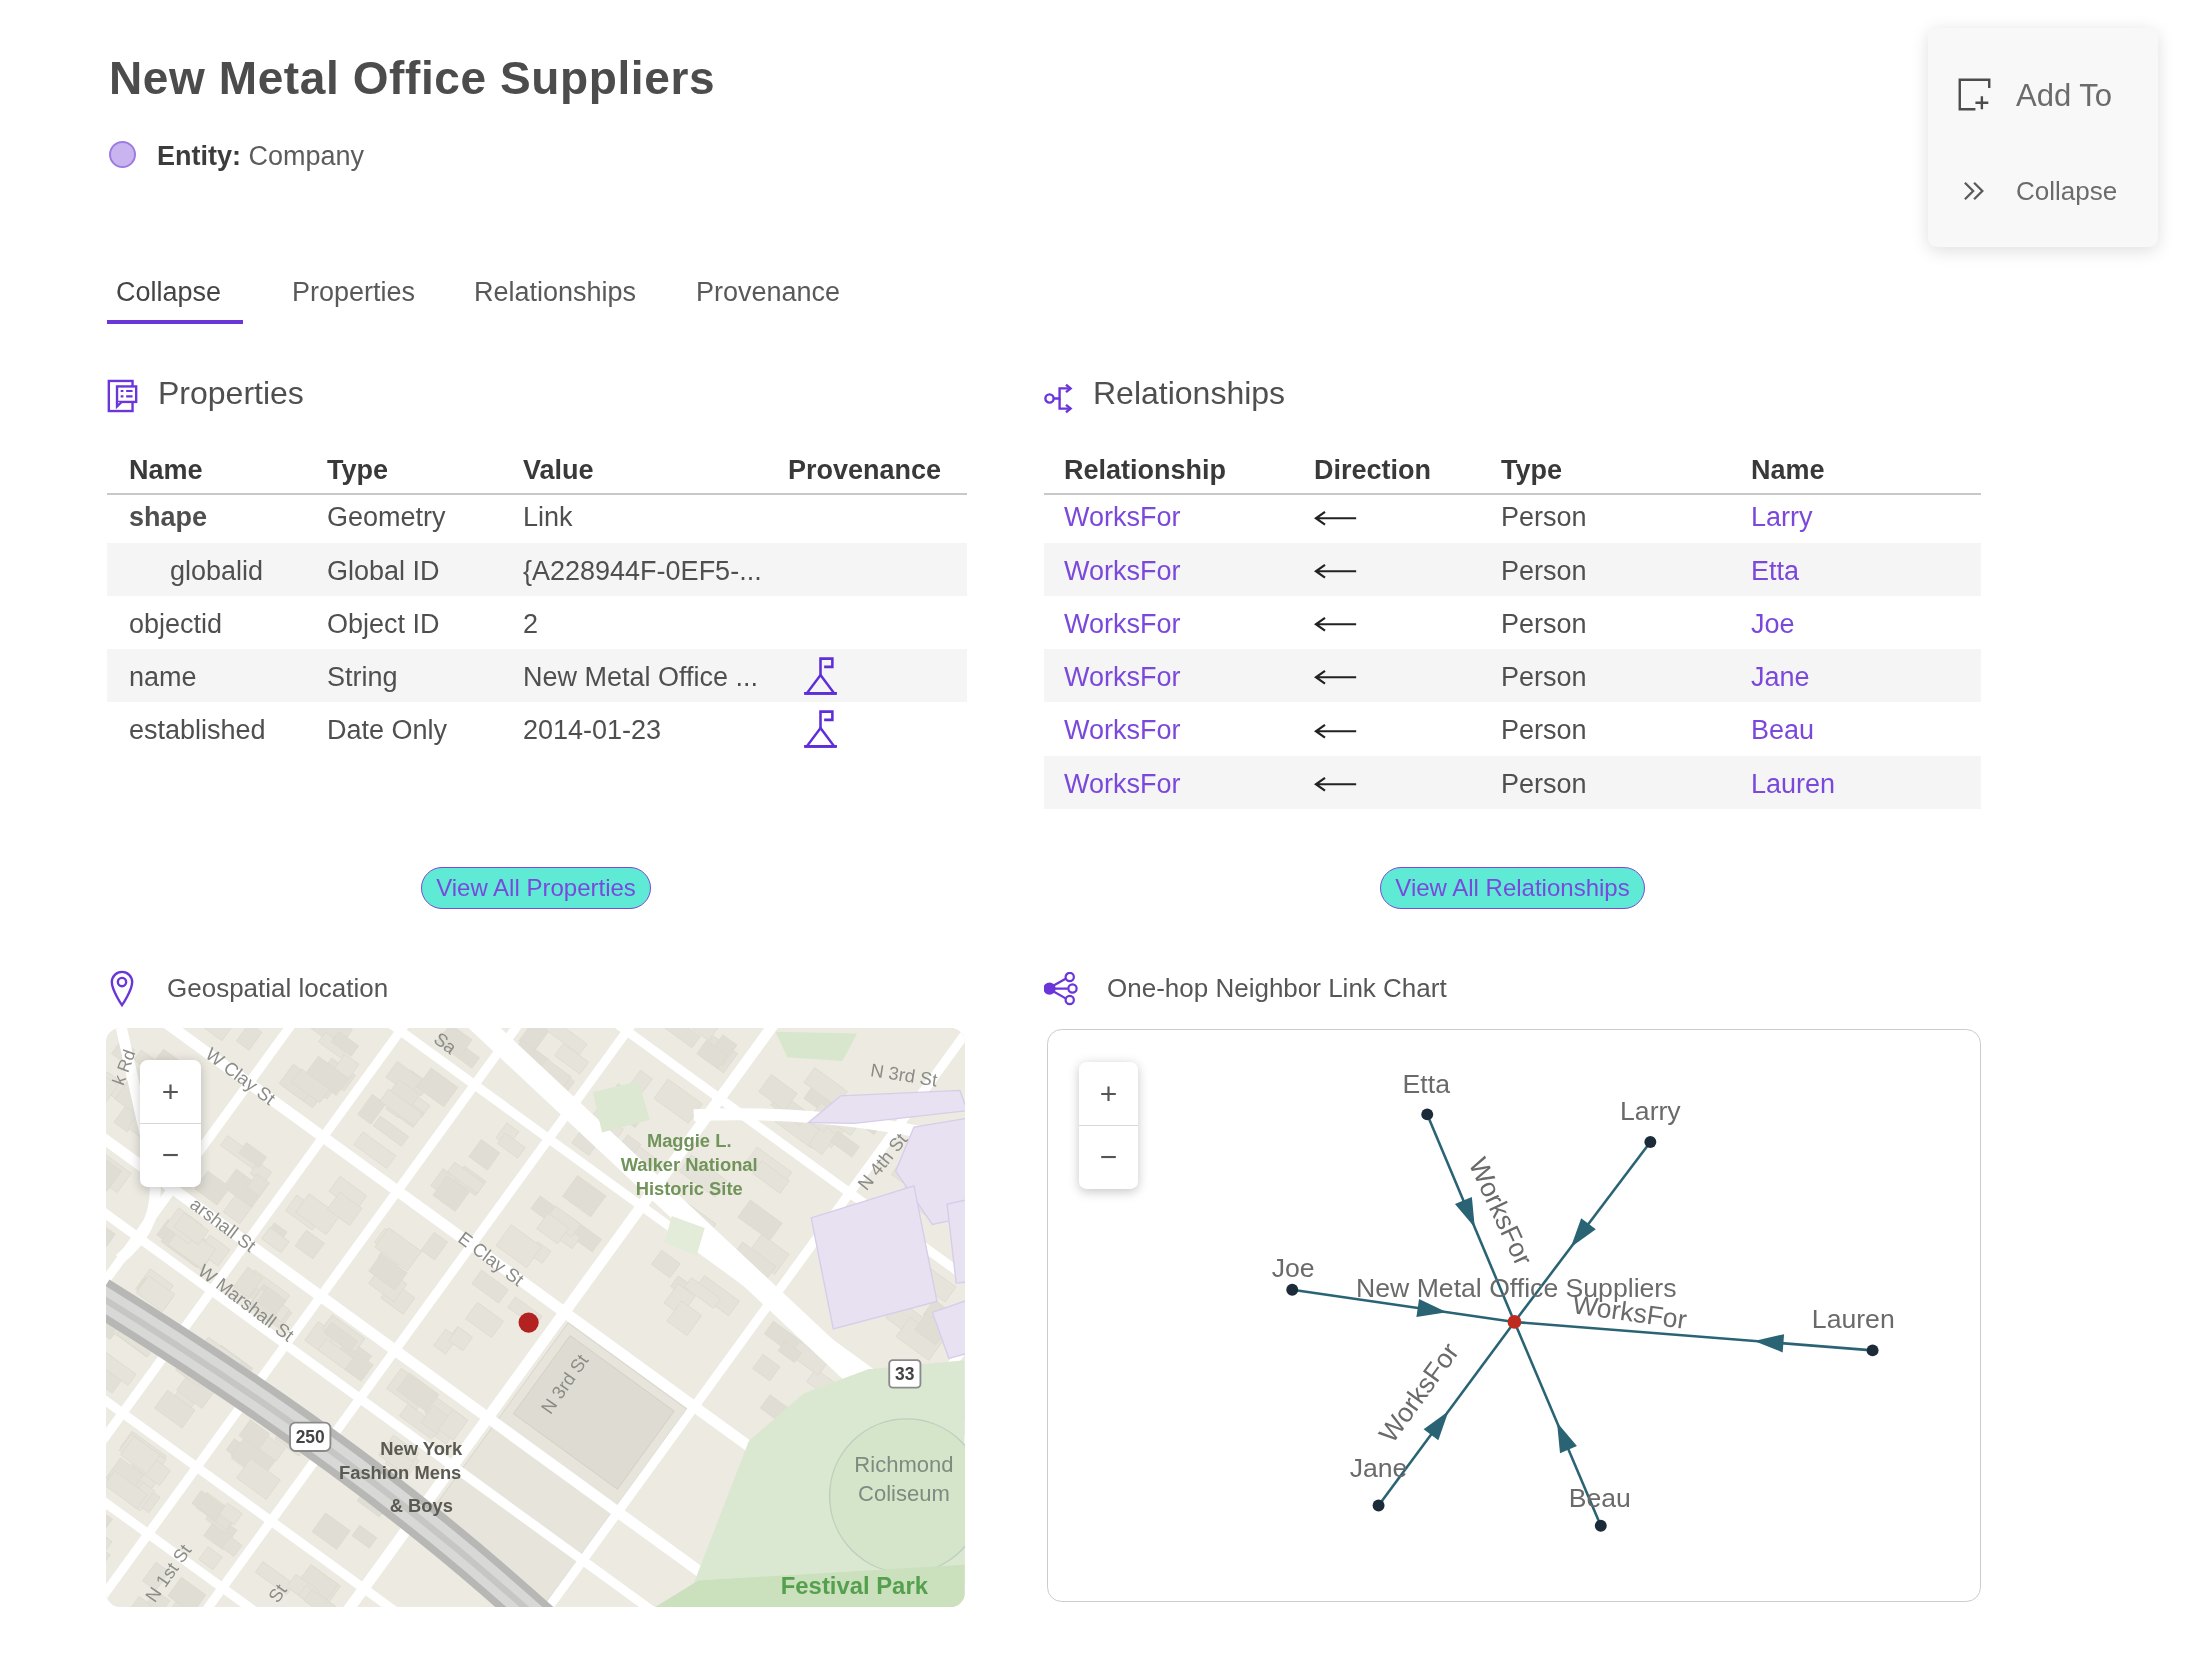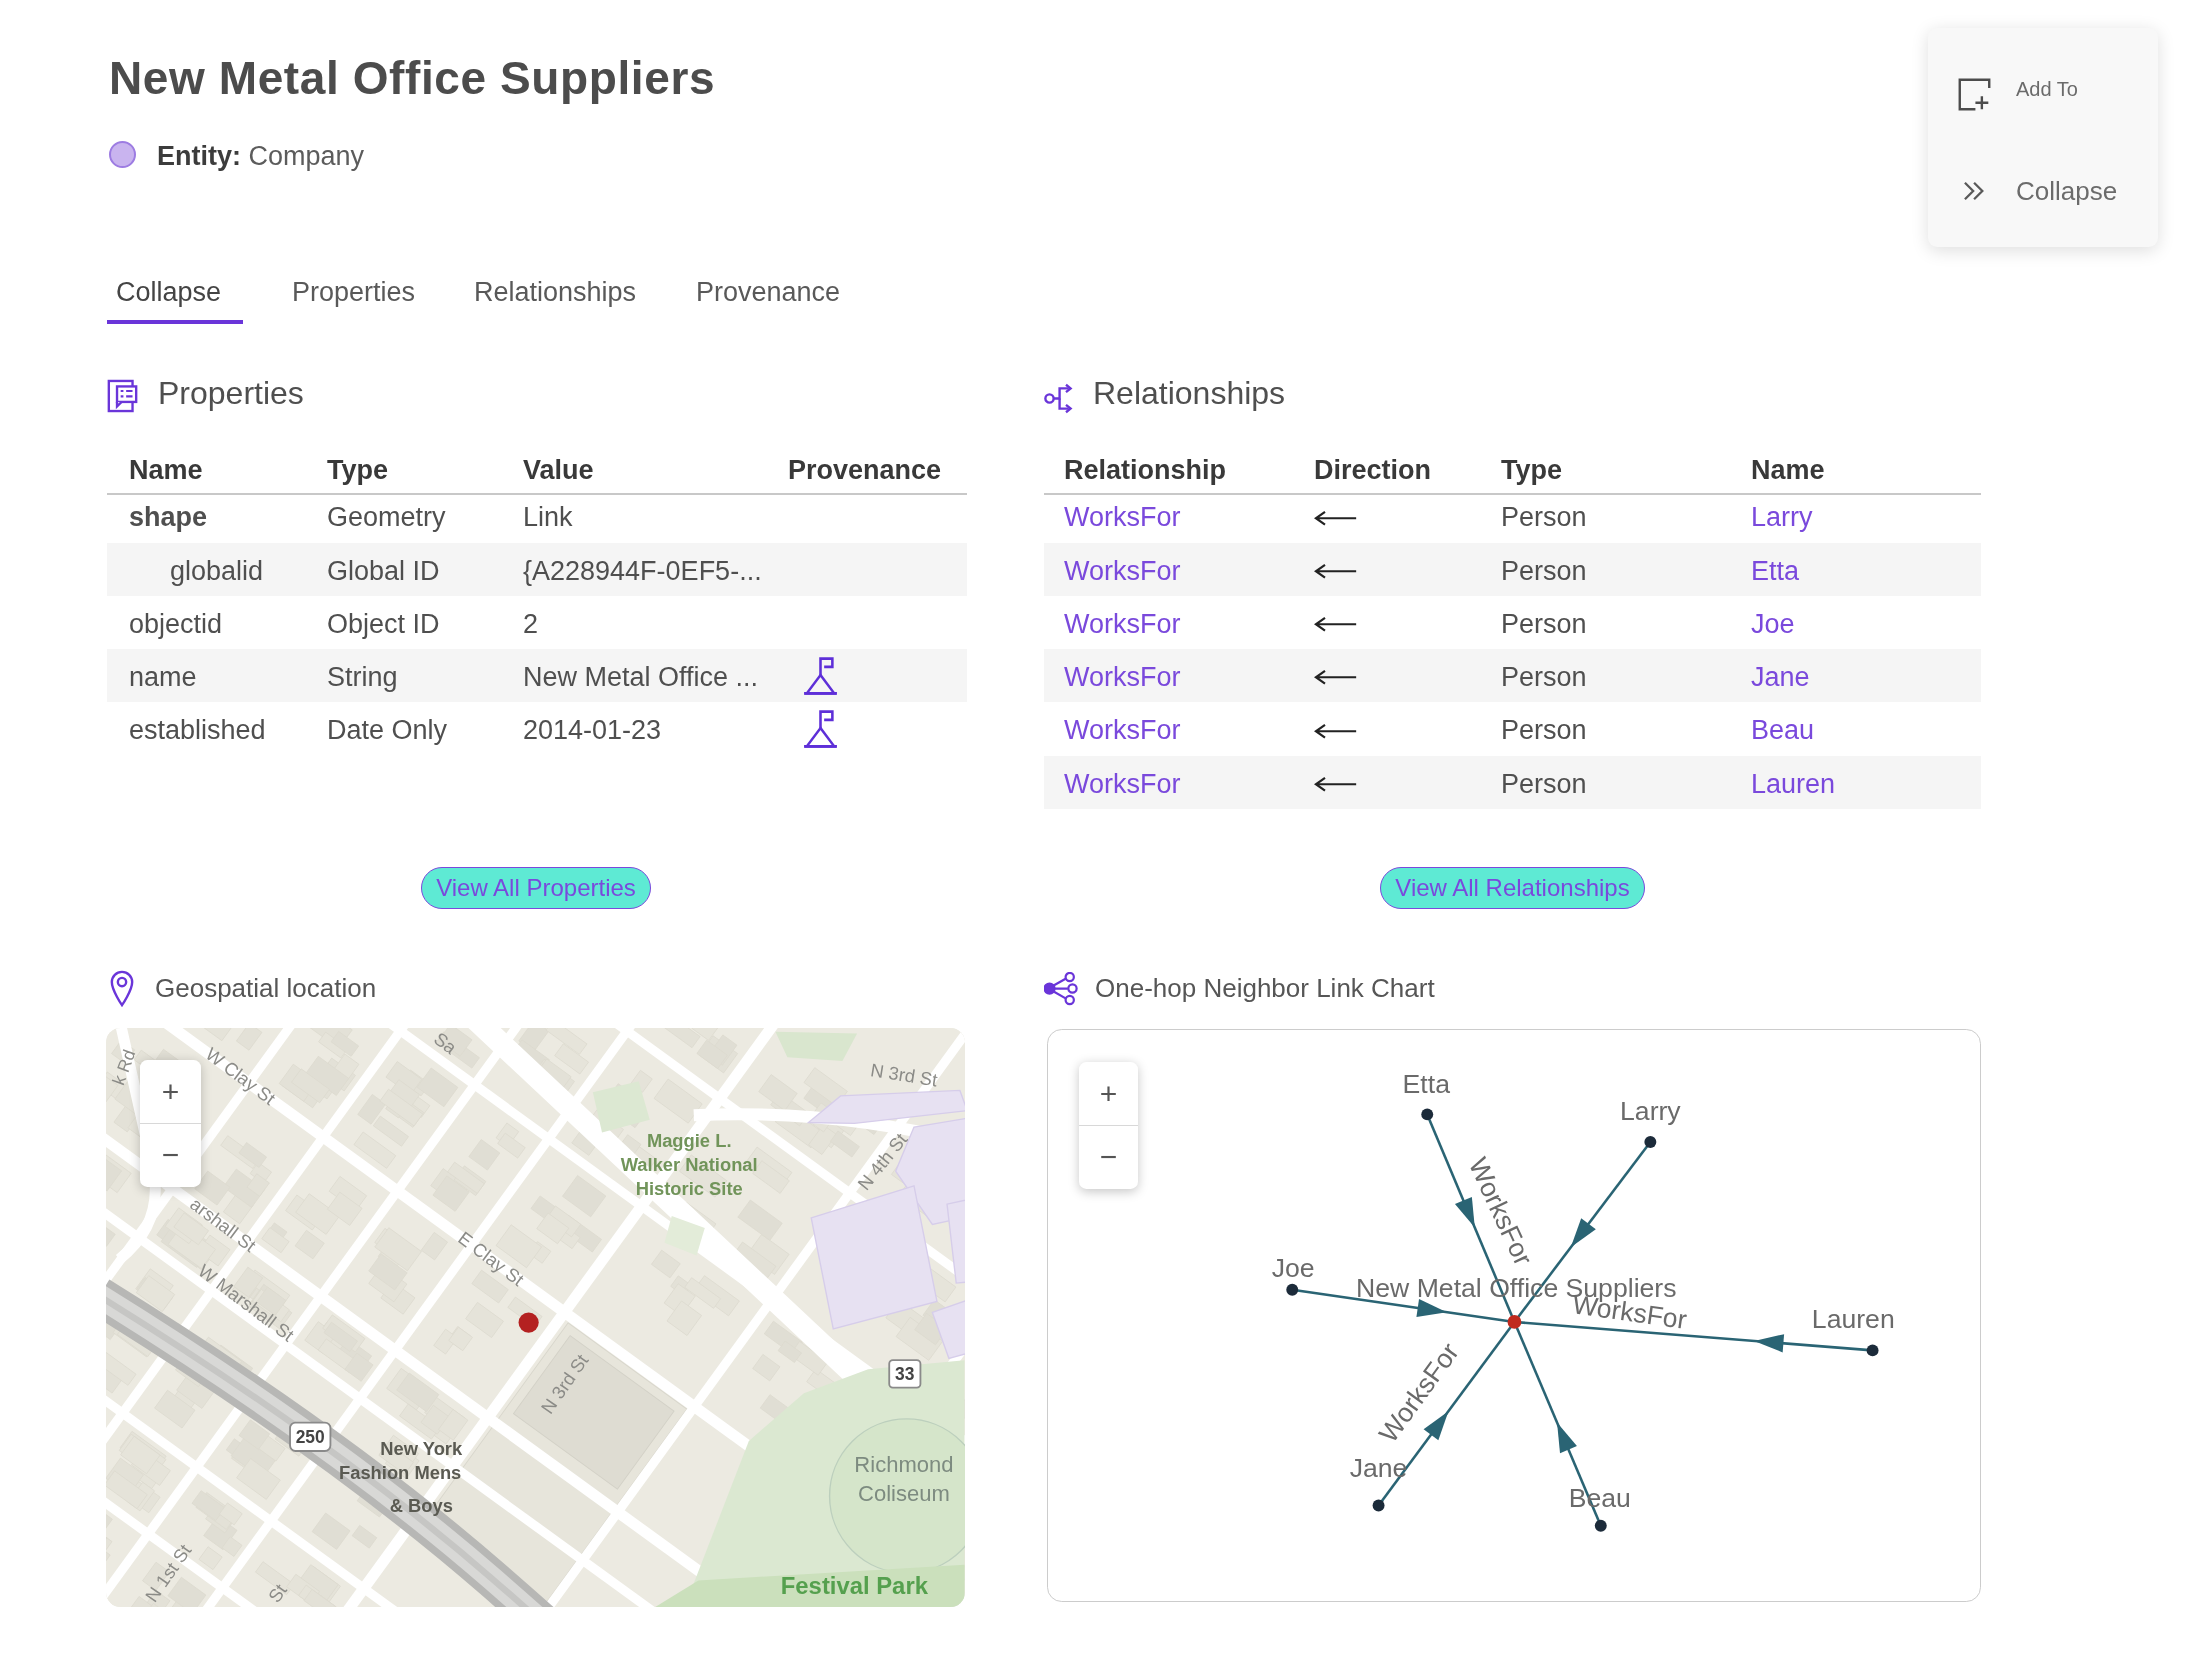--- a/index.html
+++ b/index.html
@@ -1,38 +1,38 @@
 <!DOCTYPE html>
 <html style="font-size:14.7px"><head><meta charset="utf-8"><style>
   html,body{margin:0;padding:0;background:#ffffff;}
   body{width:2204px;height:1677px;position:relative;font-family:"Liberation Sans",sans-serif;overflow:hidden;}
   .abs{position:absolute;}
   .tab{font-size:27px;color:#595959;}
   .sec-h{font-size:32px;color:#4f4f4f;}
-  .sec-h2{font-size:26px;color:#565656;}
+  .sec-h2{font-size:26px;color:#565656;margin-left:12px;}
   .th{font-size:27px;font-weight:bold;color:#393939;}
   .td{font-size:27px;color:#4f4f4f;}
   .lnk{font-size:27px;color:#7a49dc;}
   .rowband{position:absolute;height:53px;background:#f5f5f5;}
   .pill{position:absolute;height:42px;border:1.8px solid #7a49dc;border-radius:23px;color:#7a49dc;
         font-size:24px;display:flex;align-items:center;justify-content:center;background:#5eead4;box-sizing:border-box;}
   .zoomctl{position:absolute;width:61px;background:#ffffff;border-radius:7.3px;
            box-shadow:0 2.8px 11px rgba(0,0,0,0.22);overflow:hidden;}
   .zbtn{height:63px;display:flex;align-items:center;justify-content:center;font-size:30px;color:#555555;}
   .zdiv{height:0.9px;background:#d8d8d8;}
 </style></head><body>
 <div class="abs" style="left:109px;top:51px;font-size:46px;font-weight:bold;color:#4c4c4c;letter-spacing:0.6px;">New Metal Office Suppliers</div>
 <div class="abs" style="left:109px;top:141px;width:27px;height:27px;border-radius:50%;background:#c9b4ef;border:2.8px solid #9d7ce2;box-sizing:border-box;"></div>
 <div class="abs" style="left:157px;top:141px;font-size:27px;color:#4f4f4f;"><b style="color:#3c3c3c;">Entity:</b> <span style="color:#5c5c5c;">Company</span></div>
 <div class="abs" style="left:1928px;top:27.5px;width:230px;height:219px;background:#f8f8f8;border-radius:9.2px;box-shadow:0 3.7px 16.5px rgba(0,0,0,0.13);"></div>
 <svg class="abs" style="left:1957px;top:77px;" width="35" height="35" viewBox="0 0 38 38" fill="none" stroke="#4c4c4c" stroke-width="2.6">
 <path d="M35 12 L35 3 L3 3 L3 35 L20 35"></path>
     <path d="M27 35 L27 21 M20 28 L34 28"></path>
   </svg>
-<div class="abs" style="left:2016px;top:78px;font-size:20px;color:#6b6b6b;">Add To</div>
+<div class="abs" style="left:2016px;top:78px;font-size:31px;color:#6b6b6b;">Add To</div>
 <svg class="abs" style="left:1962px;top:180px;" width="26" height="22" viewBox="0 0 28 24" fill="none" stroke="#5a5a5a" stroke-width="2.5">
 <path d="M3 3 L12 12 L3 21"></path>
     <path d="M13 3 L22 12 L13 21"></path>
   </svg>
 <div class="abs" style="left:2016px;top:176px;font-size:26px;color:#6b6b6b;">Collapse</div>
 <div class="abs tab" style="left:116px;top:277px;color:#444444;">Collapse</div>
 <div class="abs tab" style="left:292px;top:277px;">Properties</div>
 <div class="abs tab" style="left:474px;top:277px;">Relationships</div>
 <div class="abs tab" style="left:696px;top:277px;">Provenance</div>
 <div class="abs" style="left:107px;top:320px;width:136px;height:3.7px;background:#6a35d9;"></div>

